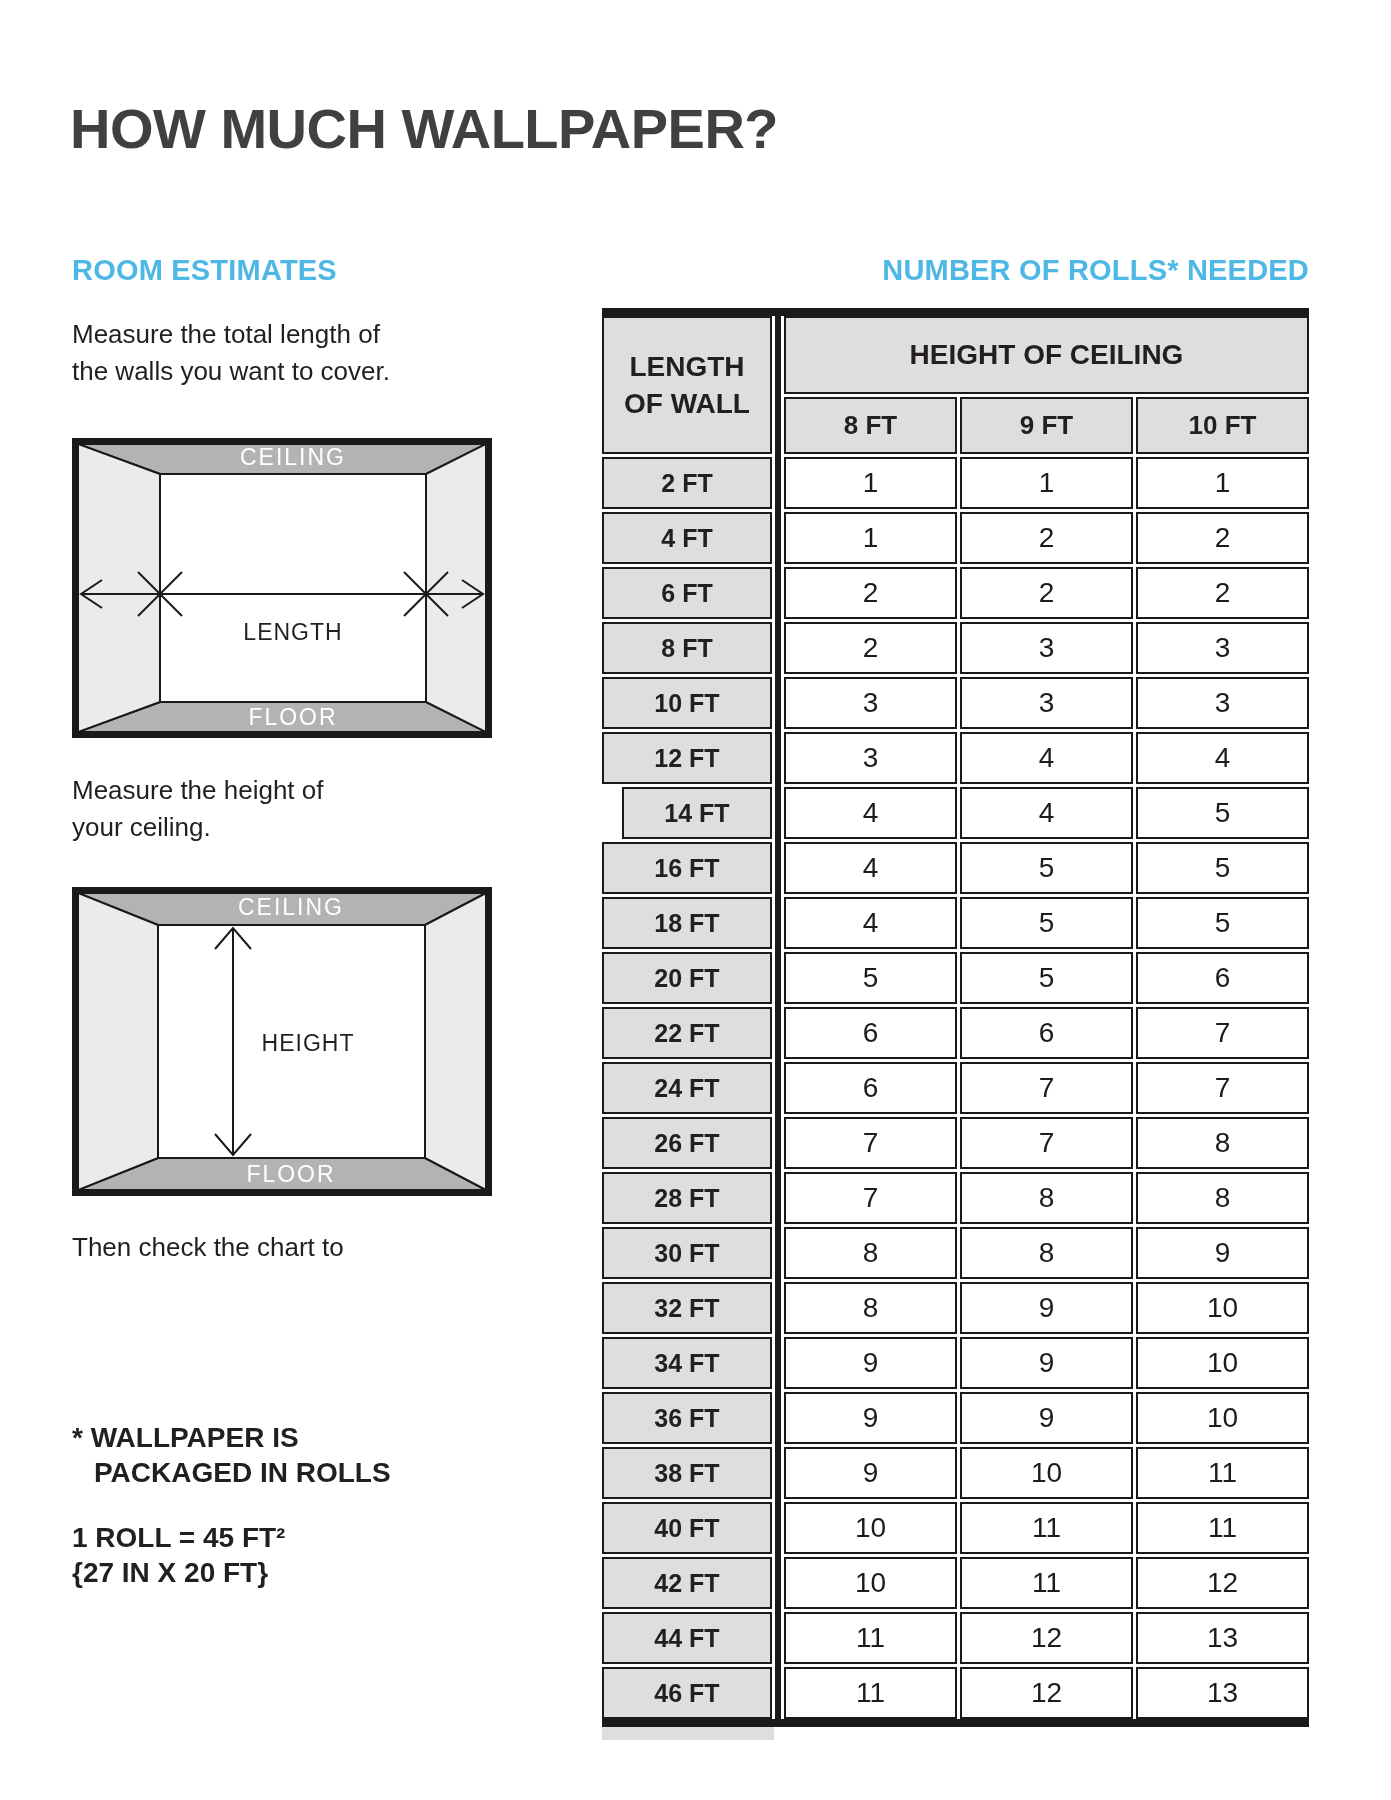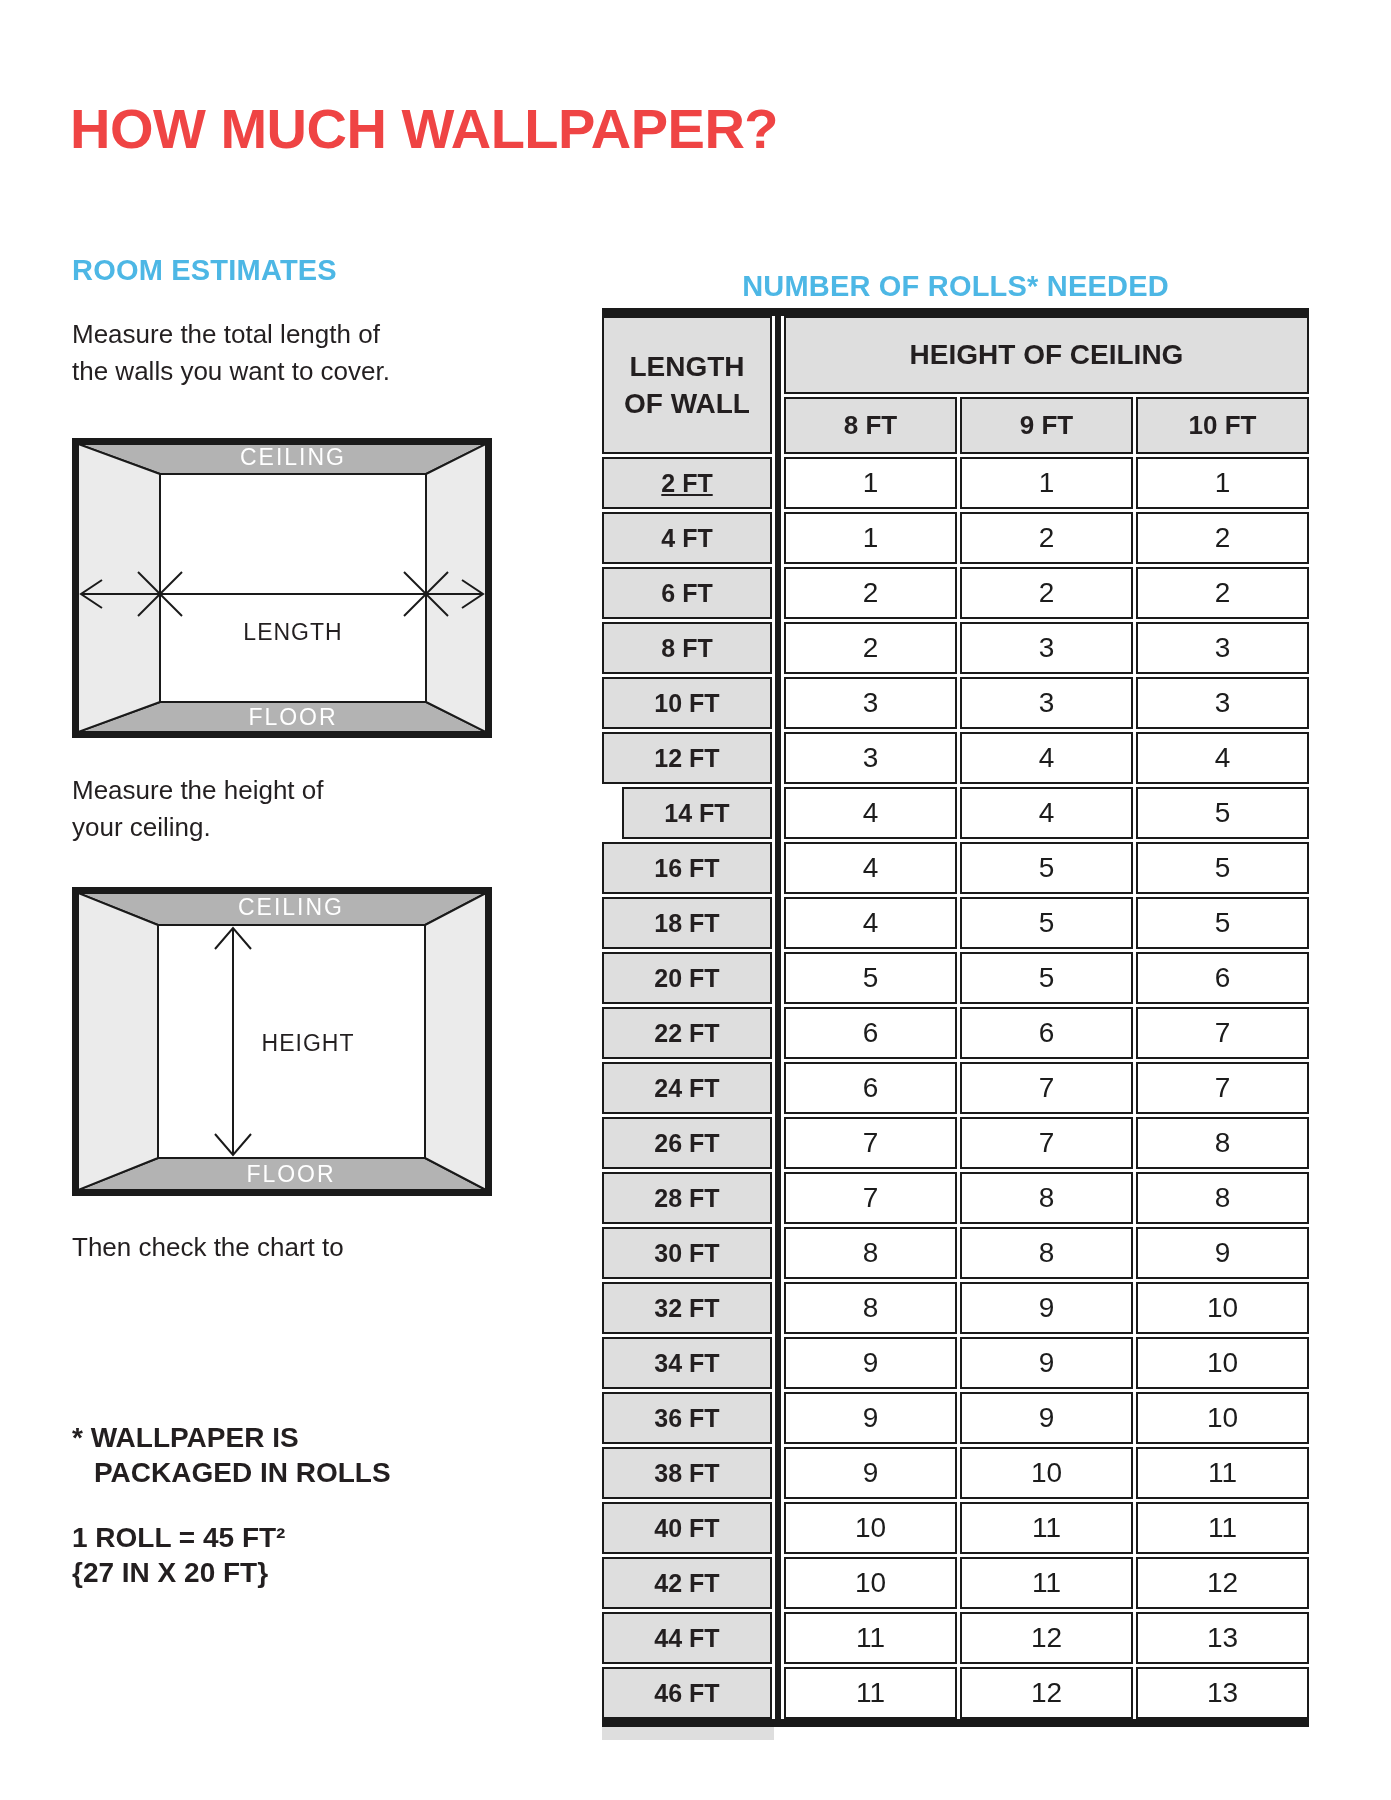--- a/index.html
+++ b/index.html
@@ -2,27 +2,27 @@
 <html><head>
 <meta charset="utf-8">
 <style>
   html,body{margin:0;padding:0;}
   body{
     width:1391px;height:1800px;position:relative;background:#ffffff;
     font-family:"Liberation Sans", sans-serif;color:#231f20;overflow:hidden;
   }
   .page-title{
     position:absolute;left:70px;top:58px;
-    font-size:56px;font-weight:bold;letter-spacing:-0.5px;color:#ef4444;
+    font-size:56px;font-weight:bold;letter-spacing:-0.5px;color:#404040;
   }
   .section-heading{
     position:absolute;font-size:29px;font-weight:bold;color:#4db7e5;letter-spacing:0.2px;
   }
   #room-estimates-heading{left:72px;top:254px;}
-  #table-heading{left:602px;top:254px;width:707px;text-align:center;margin-top:16px;}
+  #table-heading{left:602px;top:254px;width:707px;text-align:right;}
   .para{position:absolute;left:72px;font-size:26px;line-height:37px;color:#231f20;}
   #step1{top:316px;}
   #step2{top:772px;}
   #step3{top:1230px;line-height:35px;}
   .footnote{position:absolute;left:72px;top:1420px;font-size:28px;font-weight:bold;line-height:35px;}
   .footnote .cont{padding-left:22px;}
   .roll-info{position:absolute;left:72px;top:1520px;font-size:28px;font-weight:bold;line-height:35px;}
 
   .diagram{
     position:absolute;left:72px;width:420px;border:6px solid #1a1a1a;
@@ -135,21 +135,21 @@
   <div class="cell rowheader-cell">
     <div>LENGTH</div>
     <div>OF WALL</div>
   </div>
   <div class="divider-bar"></div>
   <div class="cell group-cell">HEIGHT OF CEILING</div>
   <div class="cell subheader-cell sub-1">8 FT</div>
   <div class="cell subheader-cell sub-2">9 FT</div>
   <div class="cell subheader-cell sub-3">10 FT</div>
 
-<div class="cell wall-cell" style="grid-area: 3 / 1; text-decoration: underline;">2 FT</div>
+<div class="cell wall-cell" style="grid-area: 3 / 1;">2 FT</div>
     <div class="cell value-cell" style="grid-area: 3 / 3;">1</div>
     <div class="cell value-cell" style="grid-area: 3 / 4;">1</div>
     <div class="cell value-cell" style="grid-area: 3 / 5;">1</div>
     <div class="cell wall-cell" style="grid-area: 4 / 1;">4 FT</div>
     <div class="cell value-cell" style="grid-area: 4 / 3;">1</div>
     <div class="cell value-cell" style="grid-area: 4 / 4;">2</div>
     <div class="cell value-cell" style="grid-area: 4 / 5;">2</div>
     <div class="cell wall-cell" style="grid-area: 5 / 1;">6 FT</div>
     <div class="cell value-cell" style="grid-area: 5 / 3;">2</div>
     <div class="cell value-cell" style="grid-area: 5 / 4;">2</div>

